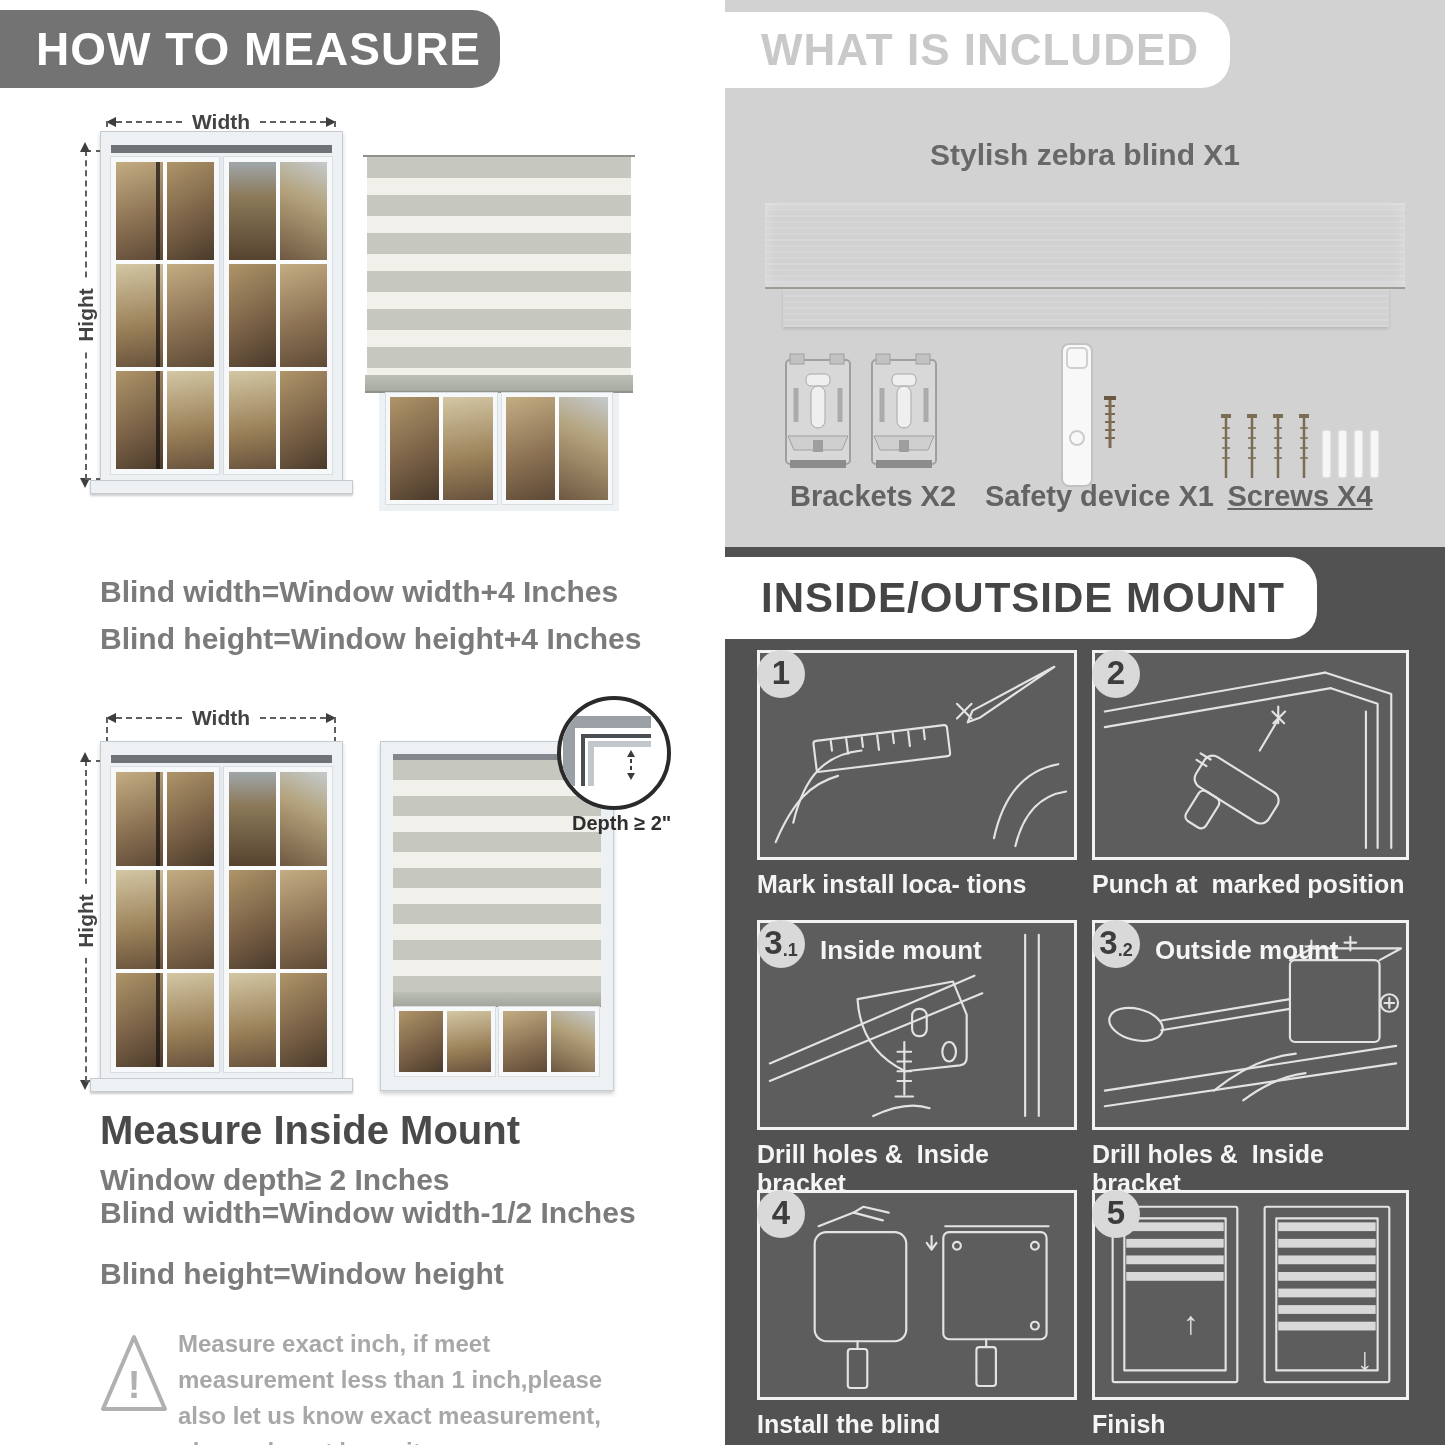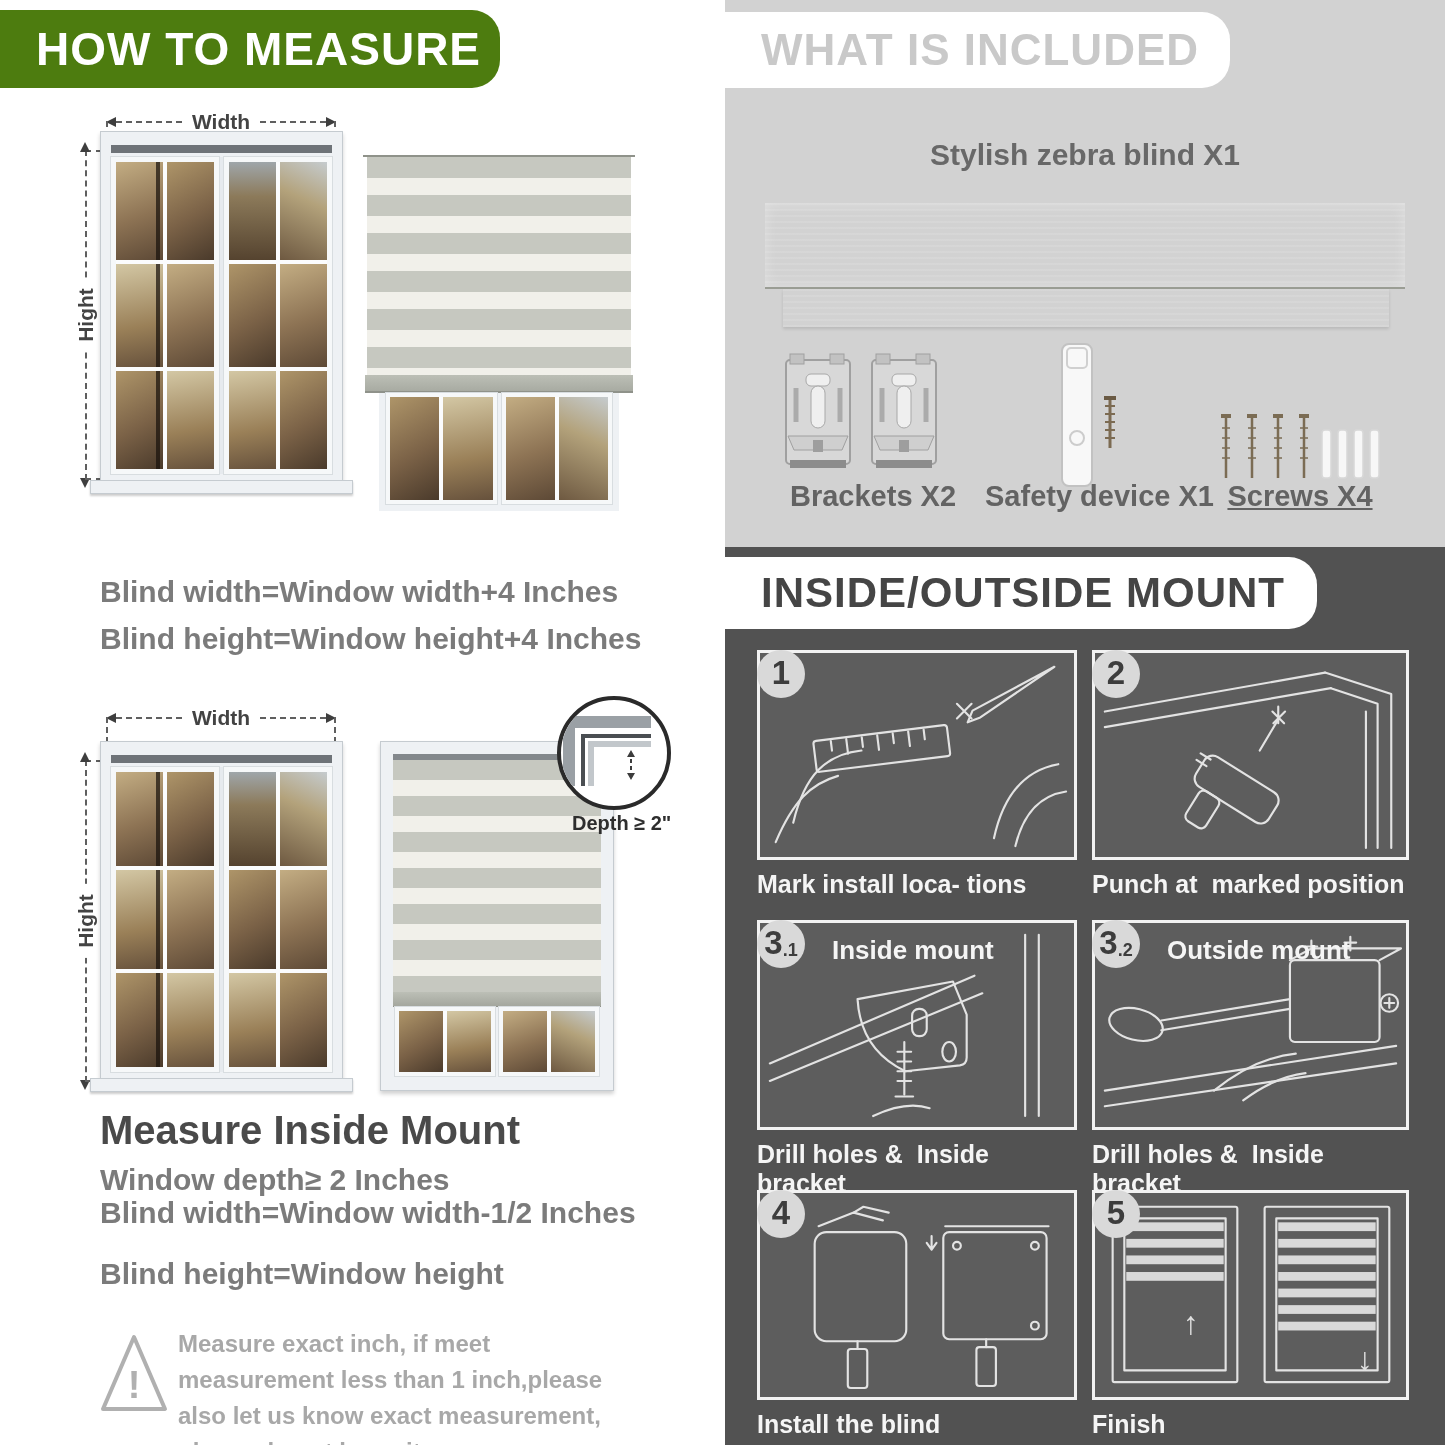--- a/index.html
+++ b/index.html
@@ -1,21 +1,21 @@
 <!DOCTYPE html>
 <html><head>
 <meta charset="utf-8">
 <style>
   html,body{margin:0;padding:0;background:#fff;font-family:"Liberation Sans",sans-serif;}
   .canvas{position:relative;width:1445px;height:1445px;background:#fff;overflow:hidden;}
   .abs{position:absolute;}
 
   
   .pill{position:absolute;display:flex;align-items:center;border-radius:0 28px 28px 0;}
-  .pill-gray{background:#4d7c0f;}
+  .pill-gray{background:#737373;}
   .pill-white{background:#ffffff;}
   .pill span{padding-left:36px;font-weight:bold;letter-spacing:1px;white-space:nowrap;}
   .howto span{font-size:46px;color:#ffffff;}
   .included span{font-size:44px;color:#c9c9c9;}
   .mount span{font-size:42px;color:#454545;}
 
   
   .panel-light{position:absolute;left:725px;top:0;width:720px;height:547px;background:#d2d2d2;}
   .panel-dark{position:absolute;left:725px;top:547px;width:720px;height:898px;background:#525252;}
 
@@ -83,21 +83,21 @@
   .headrail-top{position:absolute;left:765px;top:203px;width:640px;height:84px;background:linear-gradient(180deg,#c3c6bd,#b2b5ac);border-bottom:2px solid #9a9d94;box-shadow:inset 0 0 14px rgba(255,255,255,.35);}
   .headrail-bot{position:absolute;left:783px;top:289px;width:606px;height:38px;background:linear-gradient(180deg,#bcbfb6,#aaada4);box-shadow:0 2px 3px rgba(0,0,0,.12);}
   .tex{background-image:repeating-linear-gradient(180deg,rgba(255,255,255,.10) 0 2px,rgba(0,0,0,0) 2px 6px);}
 
   
   .step{position:absolute;}
   .sbox{position:relative;height:210px;background:#5d5d5d;border:3px solid #f2f2f2;box-sizing:border-box;}
   .badge{position:absolute;top:-3px;left:-3px;width:48px;height:48px;border-radius:50%;background:#d9d9d9;color:#3d3d3d;display:flex;align-items:flex-start;justify-content:center;z-index:2;}
   .badge b{font-size:33px;line-height:46px;}
   .badge small{font-size:18px;font-weight:bold;line-height:60px;}
-  .inner-h{position:absolute;top:12px;left:72px;font-size:26px;font-weight:bold;color:#f5f5f5;z-index:2;white-space:nowrap;}
+  .inner-h{position:absolute;top:12px;left:60px;font-size:26px;font-weight:bold;color:#f5f5f5;z-index:2;white-space:nowrap;}
   .scap{margin-top:10px;font-size:25px;font-weight:bold;color:#f5f5f5;white-space:pre-wrap;}
   .sketch{position:absolute;inset:4px;}
   .sketch path,.sketch rect,.sketch circle,.sketch ellipse,.sketch line{fill:none;stroke:#e3e3e3;stroke-width:2.2;stroke-linecap:round;stroke-linejoin:round;}
   .sketch .fillbar{fill:#d9d9d9;stroke:none;}
   .s-arrow{position:absolute;font-size:32px;font-weight:bold;color:#e0e0e0;z-index:2;}
 
   .warn-tri text{font-family:"Liberation Sans",sans-serif;}
 </style>
 </head>
 <body>
@@ -300,21 +300,21 @@
       <rect x="136" y="22" width="9" height="48" rx="3"></rect>
       <rect x="152" y="22" width="9" height="48" rx="3"></rect>
     </g>
   </svg>
 
   <div class="part-label" style="left:790px;top:480px;width:150px;">Brackets X2</div>
   <div class="part-label" style="left:985px;top:480px;width:210px;">Safety device X1</div>
   <div class="part-label" style="left:1225px;top:480px;width:150px;text-decoration:underline;">Screws X4</div>
 
   <div class="panel-dark"></div>
-  <div class="pill pill-white mount" style="left:725px;top:557px;width:592px;height:72px;">
+  <div class="pill pill-white mount" style="left:725px;top:557px;width:592px;height:82px;">
     <span>INSIDE/OUTSIDE MOUNT</span>
   </div>
 
   <div class="step" style="left:757px;top:650px;width:320px;">
     <div class="sbox">
       <span class="badge">
           <b>1</b>
           <small></small>
         </span>
       <svg class="sketch" viewBox="0 0 314 200">

